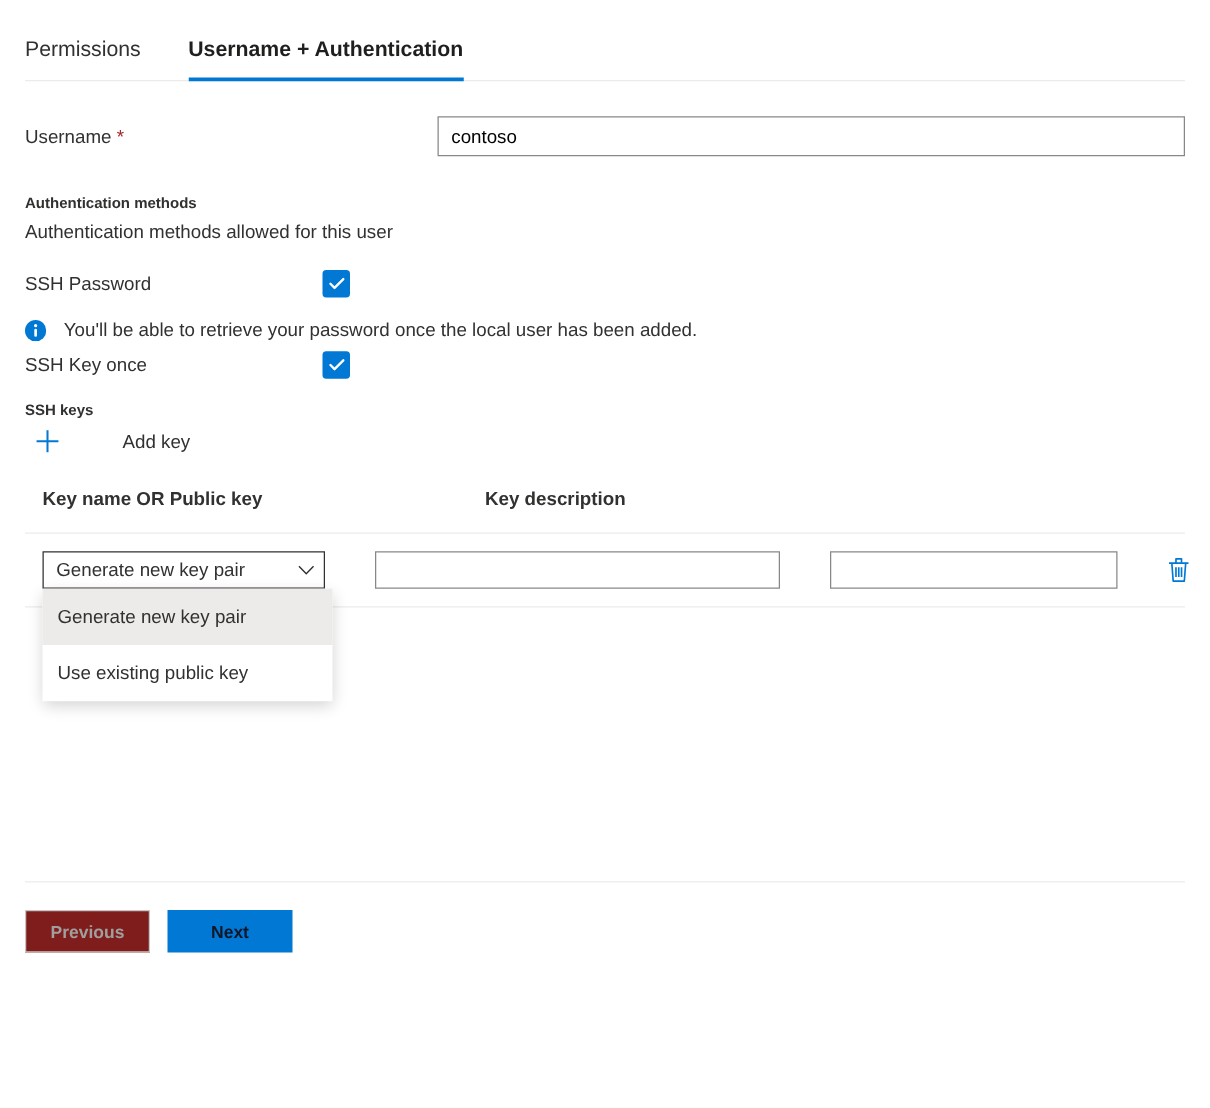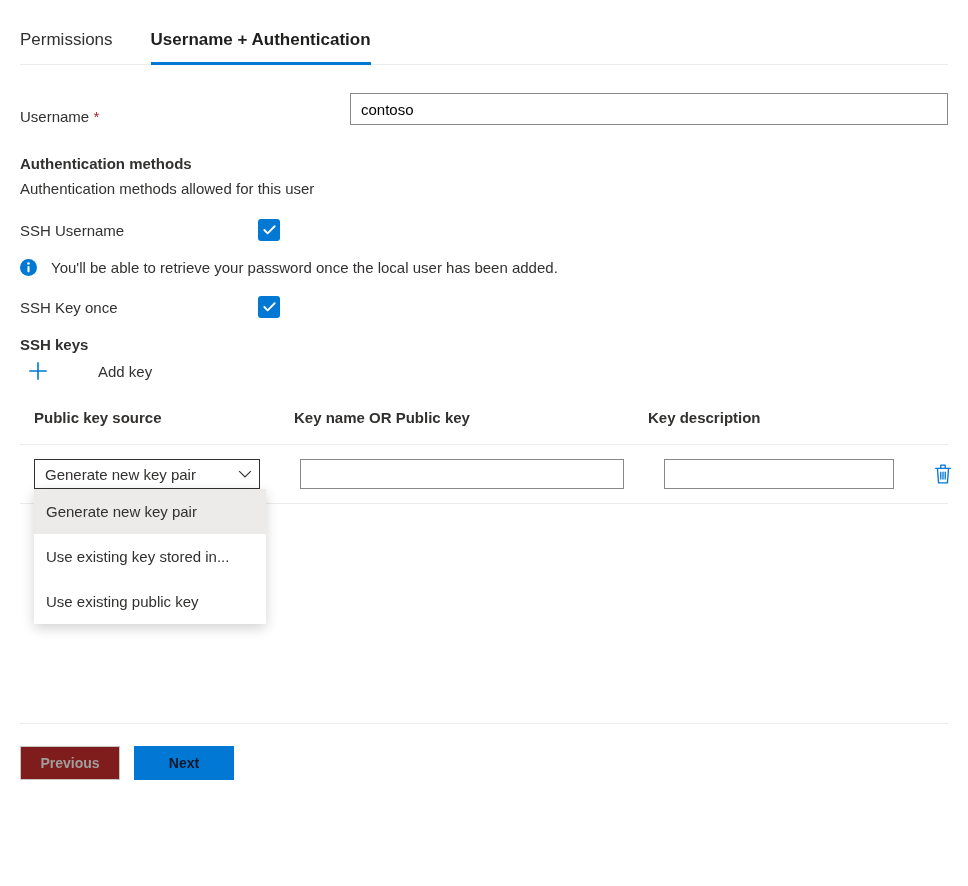--- a/index.html
+++ b/index.html
@@ -31,38 +31,38 @@
   }
   .tab.active::after {
     content: "";
     position: absolute;
     left: 0; right: 0; bottom: -1px;
     height: 3px;
     background: #0078d4;
   }
   .field-row {
     display: flex;
-    align-items: flex-end;
+    align-items: center;
     margin-bottom: 30px;
   }
   .field-label {
     width: 330px;
     font-size: 15px;
   }
   .req { color: #a4262c; }
   .text-input {
     flex: 1;
     height: 32px;
     padding: 4px 10px;
     border: 1px solid #8a8886;
     font-size: 15px;
     font-family: inherit;
   }
   h3.section {
-    font-size: 15px;
+    font-size: 12px;
     font-weight: 600;
     margin: 0 0 8px 0;
   }
   .subtext {
     font-size: 15px;
     color: #323130;
     margin-bottom: 22px;
   }
   .check-row {
     display: flex;
@@ -79,21 +79,21 @@
     background: #0078d4;
     display: flex;
     align-items: center;
     justify-content: center;
     cursor: pointer;
   }
   .checkbox svg { width: 15px; height: 15px; }
   .info-row {
     display: flex;
     align-items: center;
-    margin-bottom: 20px;
+    margin-bottom: 8px;
     font-size: 15px;
   }
   .info-icon {
     width: 17px; height: 17px;
     margin-right: 14px;
     flex-shrink: 0;
   }
   .add-key {
     display: flex;
     align-items: center;
@@ -203,21 +203,21 @@
     <span>Username</span>
     <span class="req">*</span>
   </div>
   <input class="text-input" type="text" value="contoso" style="">
 </div>
 
 <h3 class="section">Authentication methods</h3>
 <div class="subtext">Authentication methods allowed for this user</div>
 
 <div class="check-row">
-  <div class="clabel">SSH Username</div>
+  <div class="clabel">SSH Password</div>
   <div class="checkbox">
     <svg viewBox="0 0 16 16">
         <path d="M13.5 3.5L6 11 2.5 7.5" stroke="#fff" stroke-width="2" fill="none" stroke-linecap="round" stroke-linejoin="round"></path>
       </svg>
   </div>
 </div>
 
 <div class="info-row">
   <svg class="info-icon" viewBox="0 0 16 16">
     <circle cx="8" cy="8" r="8" fill="#0078d4"></circle>
@@ -239,37 +239,35 @@
 <h3 class="section">SSH keys</h3>
 
 <div class="add-key">
   <svg viewBox="0 0 16 16">
       <path d="M8 1v14M1 8h14" stroke="#0078d4" stroke-width="1.3"></path>
     </svg>
   <span>Add key</span>
 </div>
 
 <div class="table-head">
-  <div class="col1">Public key source</div>
   <div class="col2">Key name OR Public key</div>
   <div class="col3">Key description</div>
   <div class="col4"></div>
 </div>
 
 <div class="table-row">
   <div class="col1">
     <div class="dropdown">
       <span>Generate new key pair</span>
       <svg viewBox="0 0 12 12">
           <path d="M1 3.5l5 5 5-5" stroke="#323130" stroke-width="1" fill="none"></path>
         </svg>
     </div>
     <div class="dropdown-menu">
       <div class="dropdown-item selected">Generate new key pair</div>
-      <div class="dropdown-item">Use existing key stored in...</div>
       <div class="dropdown-item">Use existing public key</div>
     </div>
   </div>
   <div class="col2">
     <input class="cell-input" type="text" value="" style="">
   </div>
   <div class="col3">
     <input class="cell-input" type="text" value="" style="">
   </div>
   <div class="col4">

